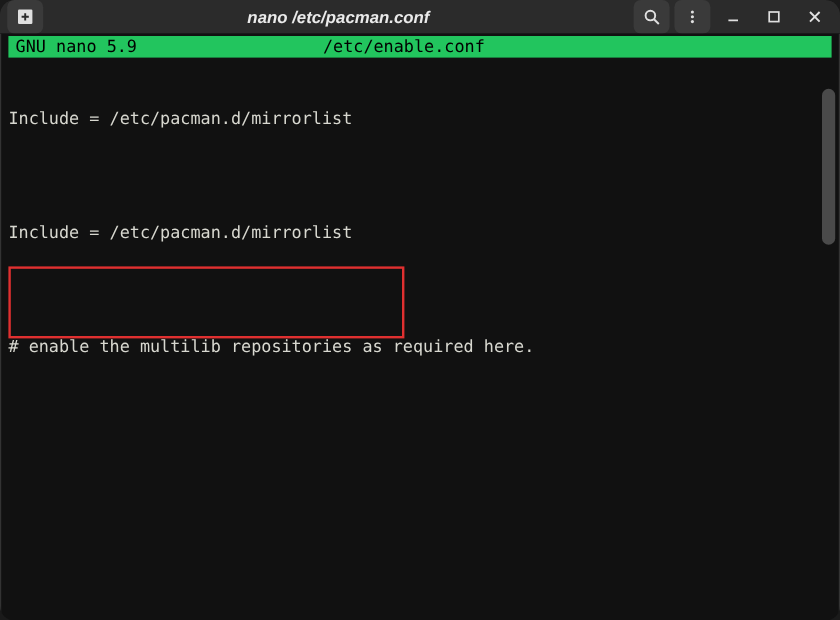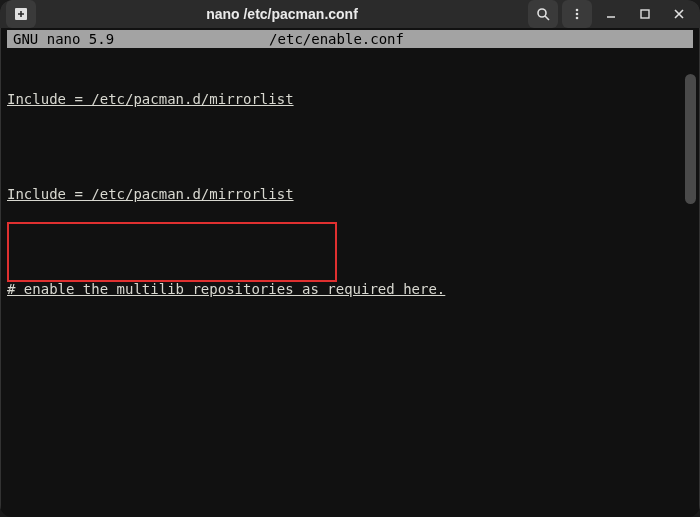--- a/index.html
+++ b/index.html
@@ -7,20 +7,21 @@
   body { background: #1a1a1a; display: flex; flex-direction: column; border-radius: 12px; }
   
   .titlebar {
     background: #2b2b2b;
     height: 38px;
     display: flex;
     align-items: center;
     padding: 0 6px;
     gap: 6px;
     border-radius: 12px 12px 0 0;
+    font-style: italic;
   }
   .tb-btn {
     width: 30px; height: 28px;
     background: #3a3a3a;
     border-radius: 6px;
     display: flex; align-items: center; justify-content: center;
     color: #e0e0e0;
   }
   .tb-btn.flat { background: transparent; }
   .tb-title { flex: 1; text-align: center; color: #eaeaea; font-family: sans-serif; font-size: 14px; font-weight: 600; }
@@ -31,40 +32,40 @@
     background: #111;
     padding: 2px 6px 0 6px;
     display: flex;
     flex-direction: column;
     border: 1px solid #333;
     border-top: none;
     border-radius: 0 0 12px 12px;
     position: relative;
   }
   .statusbar {
-    background: #a3a3a3;
+    background: #22c55e;
     color: #000;
     display: flex;
     font-size: 14px;
     padding: 1px 6px;
     margin-bottom: 4px;
     justify-content: space-between;
   }
   .statusbar .stat-left { width: 38%; }
   .statusbar .stat-mid  { flex: 1; text-align: left; }
   
   .content {
     flex: 1;
     color: #d8d8d0;
     font-size: 14px;
     line-height: 19px;
     white-space: pre;
     position: relative;
   }
-  .line { display: block; text-decoration: underline; }
+  .line { display: block; }
   .highlight-box {
     position: absolute;
     border: 2px solid #e03030;
     pointer-events: none;
   }
   
   .scrollbar {
     position: absolute;
     right: 3px; top: 46px;
     width: 11px; height: 130px;

